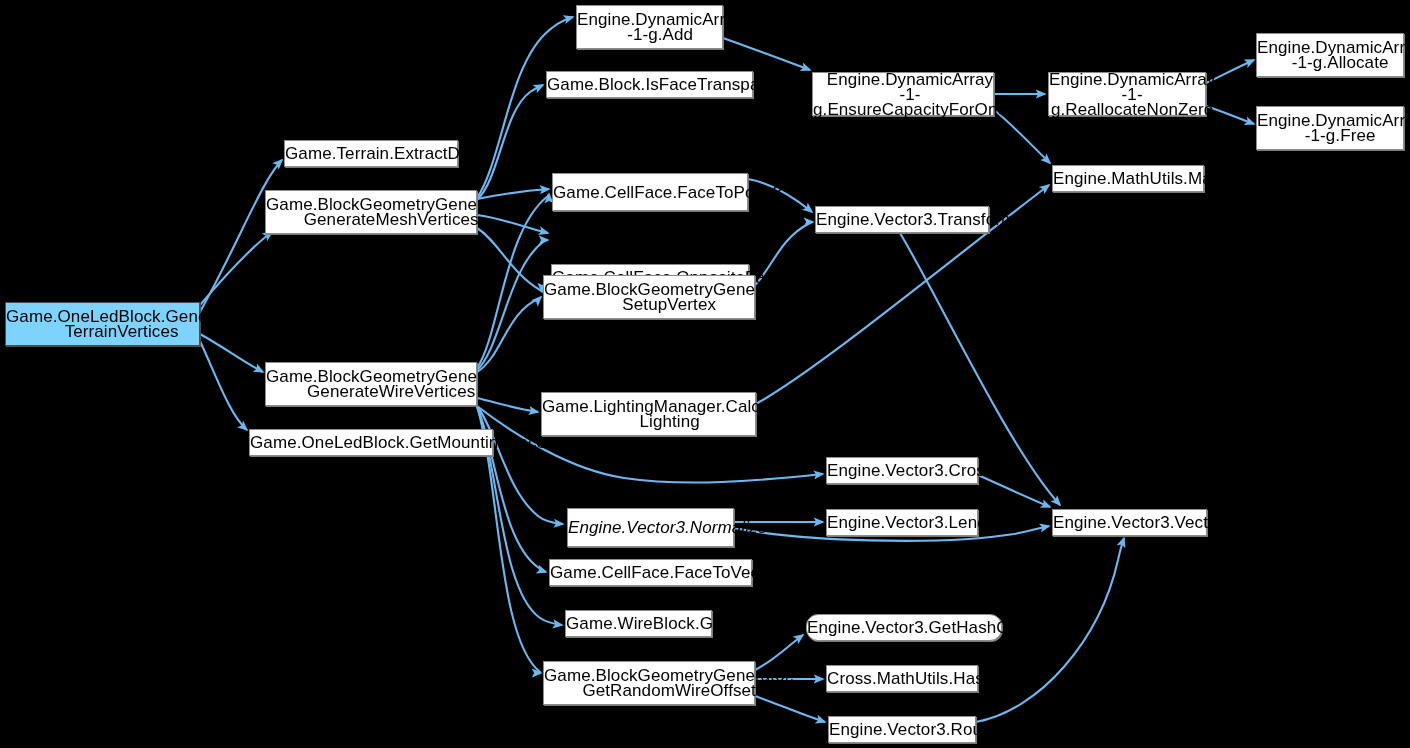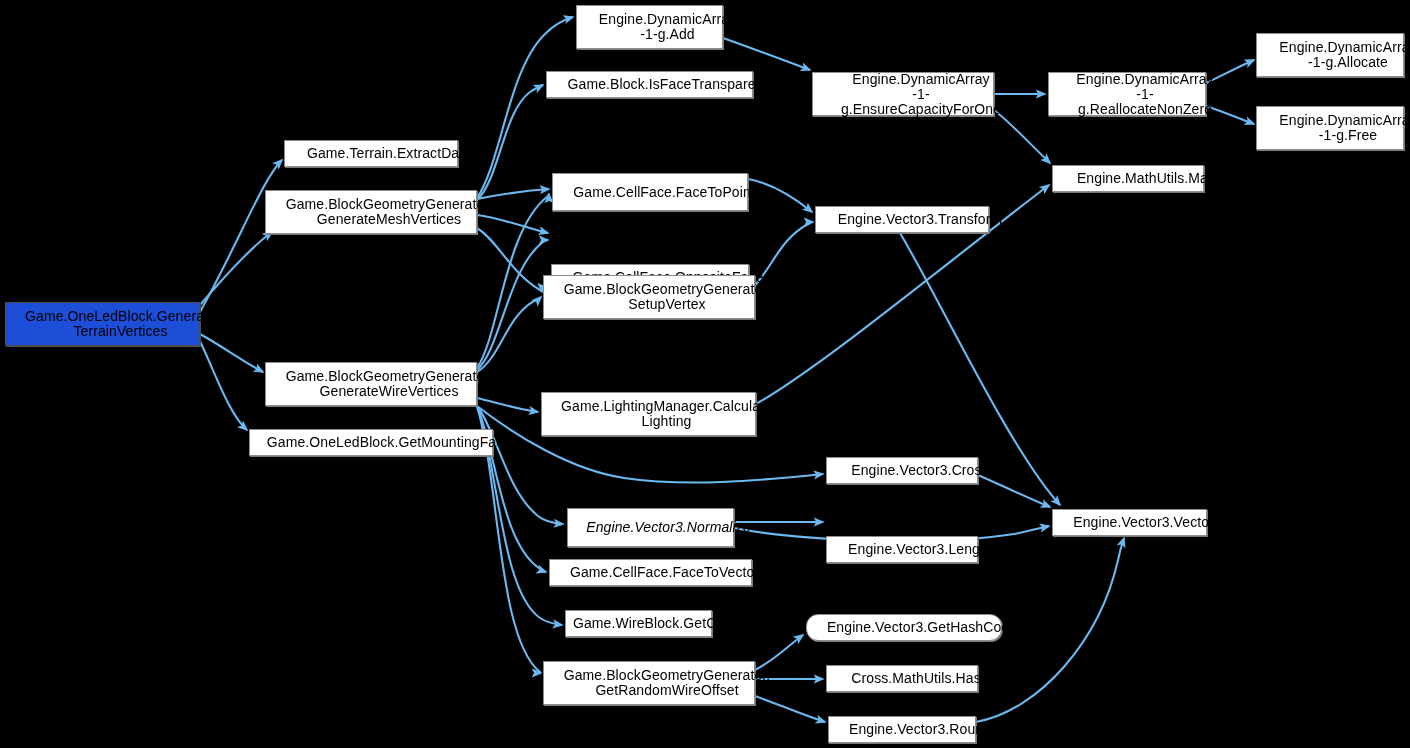--- a/index.html
+++ b/index.html
@@ -22,32 +22,30 @@
     height: 748px;
   }
   .node {
     position: absolute;
     box-sizing: border-box;
     background: #ffffff;
     border: 1px solid #8c8c8c;
     box-shadow: 1px 1px 0 0 #7a7a7a;
     display: flex;
     align-items: center;
-    justify-content: center;
     text-align: center;
     color: #000000;
-    font-size: 14px;
+    font-size: 17px;
     line-height: 15px;
     letter-spacing: 0.1px;
     white-space: pre-line;
     z-index: 5;
-    padding-left: 36px;
   }
   .node.root {
-    background: #1d4ed8;
+    background: #7dd3fc;
     border: 1px solid #4d4d4d;
     box-shadow: 1px 1px 0 0 #4d4d4d;
   }
   .node span { display: block; }
 </style>
 </head>
 <body>
 
 <div id="canvas">
   <svg id="edges" viewBox="0 0 1410 748">
@@ -113,21 +111,21 @@
 Lighting</span></div>
       <div class="node" style="left: 549px; top: 559px; width: 203px; height: 27px;"><span>Game.CellFace.FaceToVector3</span></div>
       <div class="node" style="left: 565px; top: 610px; width: 147px; height: 27px;"><span>Game.WireBlock.GetColor</span></div>
       <div class="node" style="left: 543px; top: 661px; width: 212px; height: 44px;"><span>Game.BlockGeometryGenerator.
 GetRandomWireOffset</span></div>
       <div class="node" style="left: 812px; top: 72px; width: 182px; height: 44px;"><span>Engine.DynamicArray
 -1-g.EnsureCapacityForOne</span></div>
       <div class="node" style="left: 815px; top: 206px; width: 174px; height: 27px;"><span>Engine.Vector3.Transform</span></div>
       <div class="node" style="left: 826px; top: 457px; width: 152px; height: 27px;"><span>Engine.Vector3.Cross</span></div>
       <div class="node" style="left: 567px; top: 508px; width: 167px; height: 39px; font-style: italic;"><span>Engine.Vector3.Normalize</span></div>
-      <div class="node" style="left: 826px; top: 509px; width: 152px; height: 27px; margin-top: 27px;"><span>Engine.Vector3.Length</span></div>
+      <div class="node" style="left: 826px; top: 509px; width: 152px; height: 27px;"><span>Engine.Vector3.Length</span></div>
       <div class="node" style="left: 806px; top: 614px; width: 196px; height: 27px; border-radius: 12px;"><span>Engine.Vector3.GetHashCode</span></div>
       <div class="node" style="left: 826px; top: 665px; width: 152px; height: 27px;"><span>Cross.MathUtils.Hash</span></div>
       <div class="node" style="left: 828px; top: 716px; width: 148px; height: 27px;"><span>Engine.Vector3.Round</span></div>
       <div class="node" style="left: 1048px; top: 72px; width: 158px; height: 44px;"><span>Engine.DynamicArray
 -1-g.ReallocateNonZero</span></div>
       <div class="node" style="left: 1052px; top: 165px; width: 152px; height: 27px;"><span>Engine.MathUtils.Max</span></div>
       <div class="node" style="left: 1052px; top: 509px; width: 155px; height: 27px;"><span>Engine.Vector3.Vector3</span></div>
       <div class="node" style="left: 1256px; top: 33px; width: 148px; height: 44px;"><span>Engine.DynamicArray
 -1-g.Allocate</span></div>
       <div class="node" style="left: 1256px; top: 106px; width: 148px; height: 44px;"><span>Engine.DynamicArray

